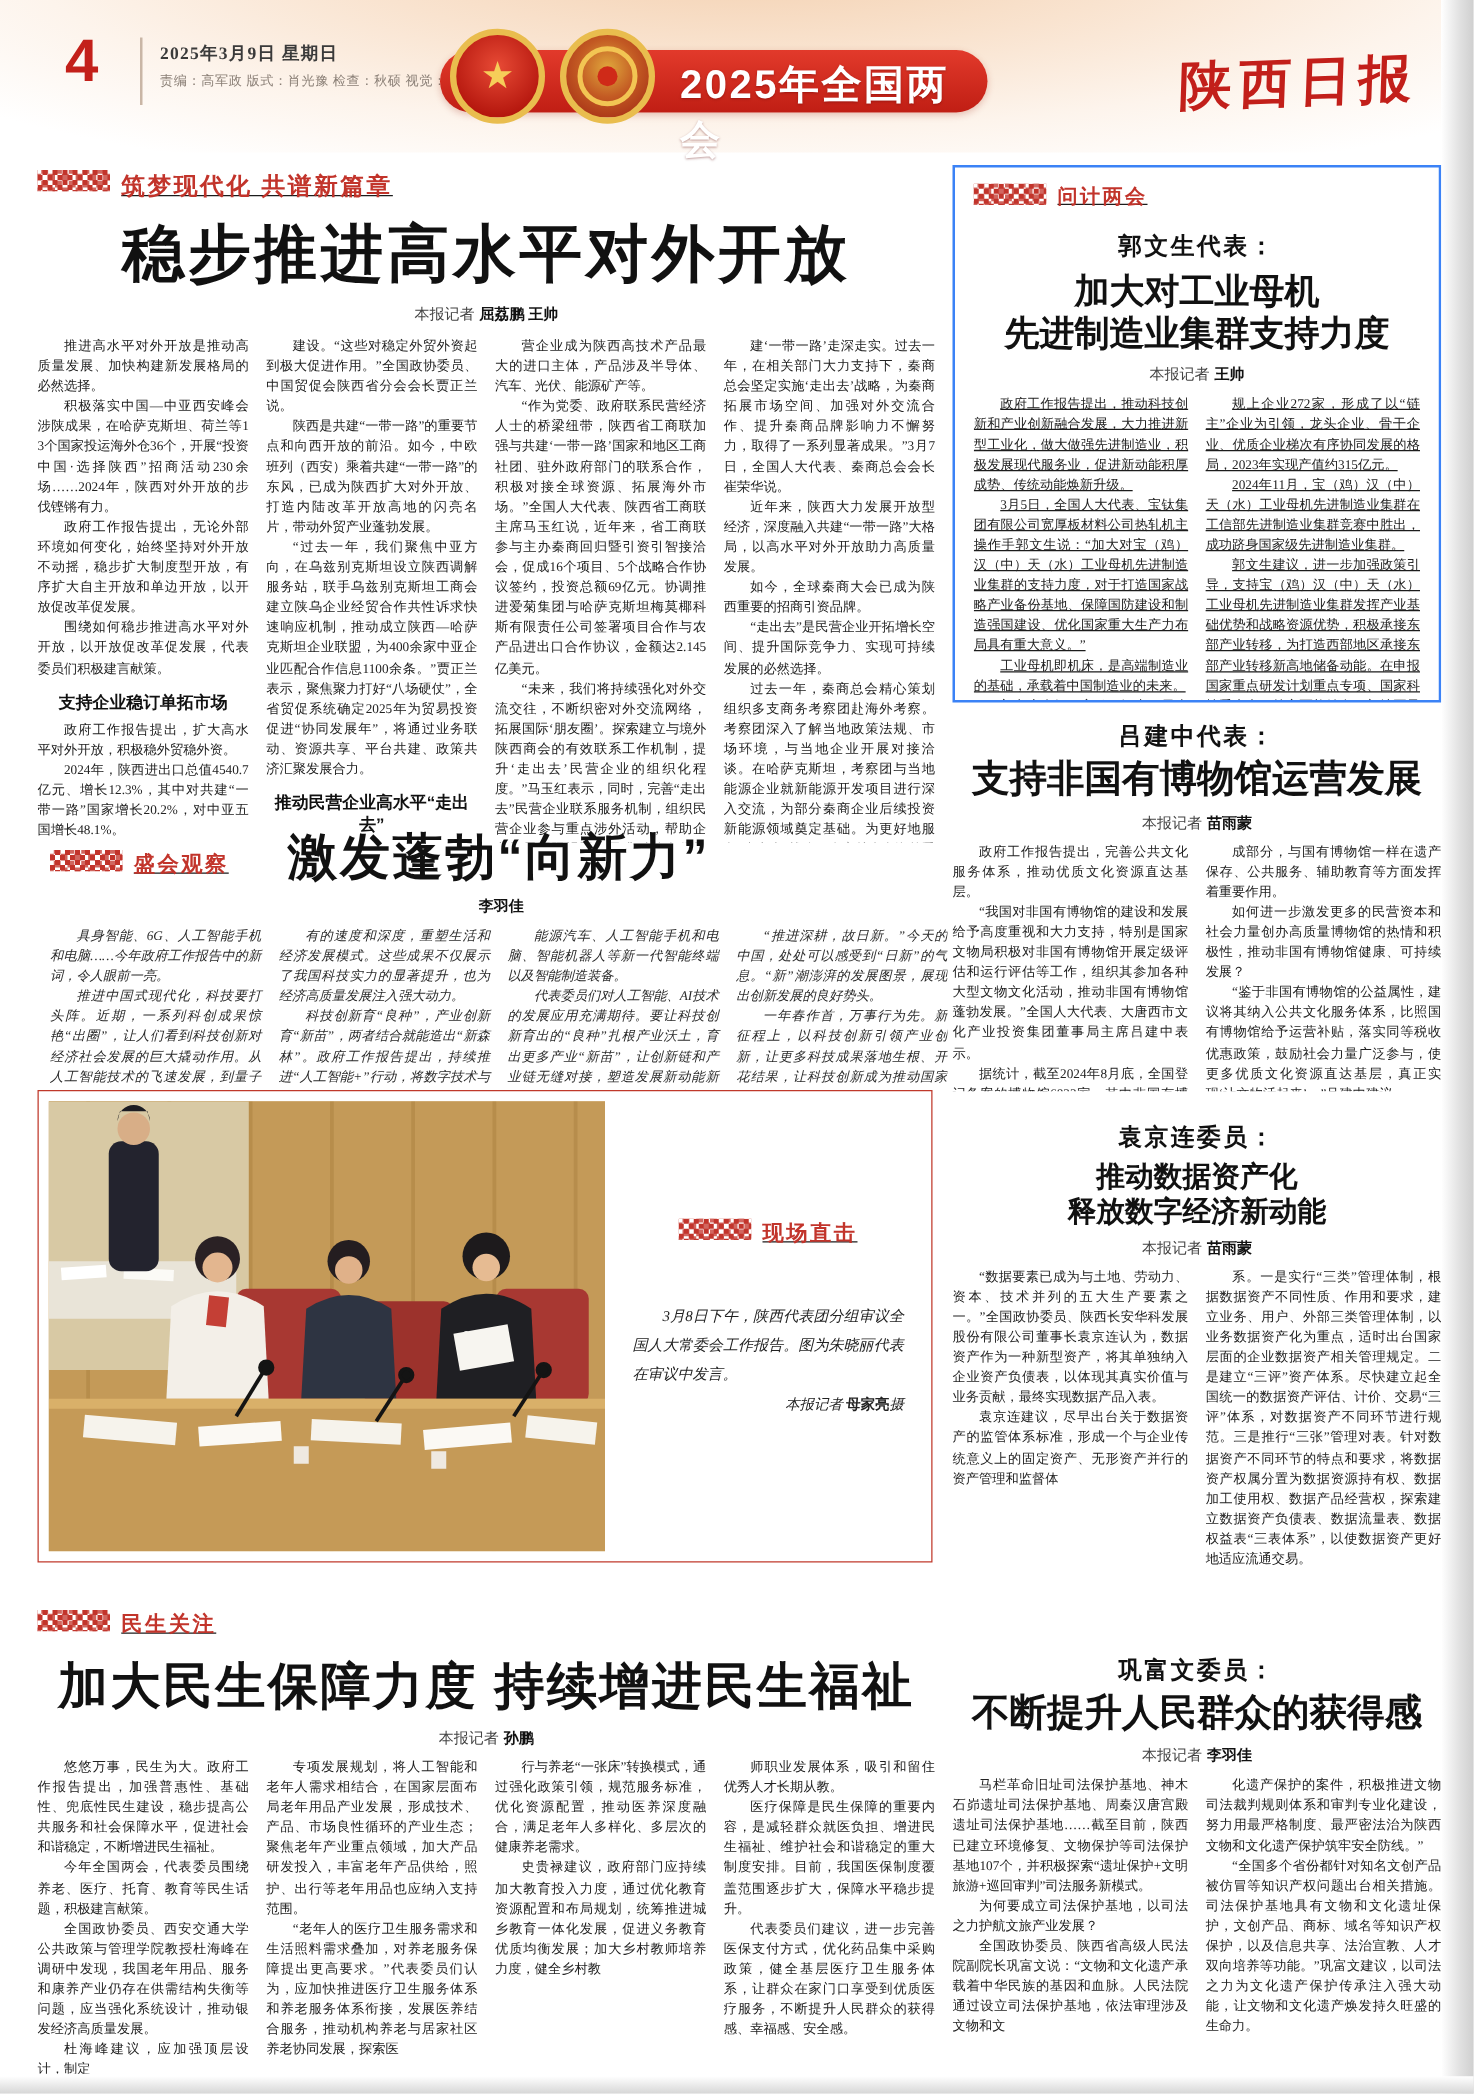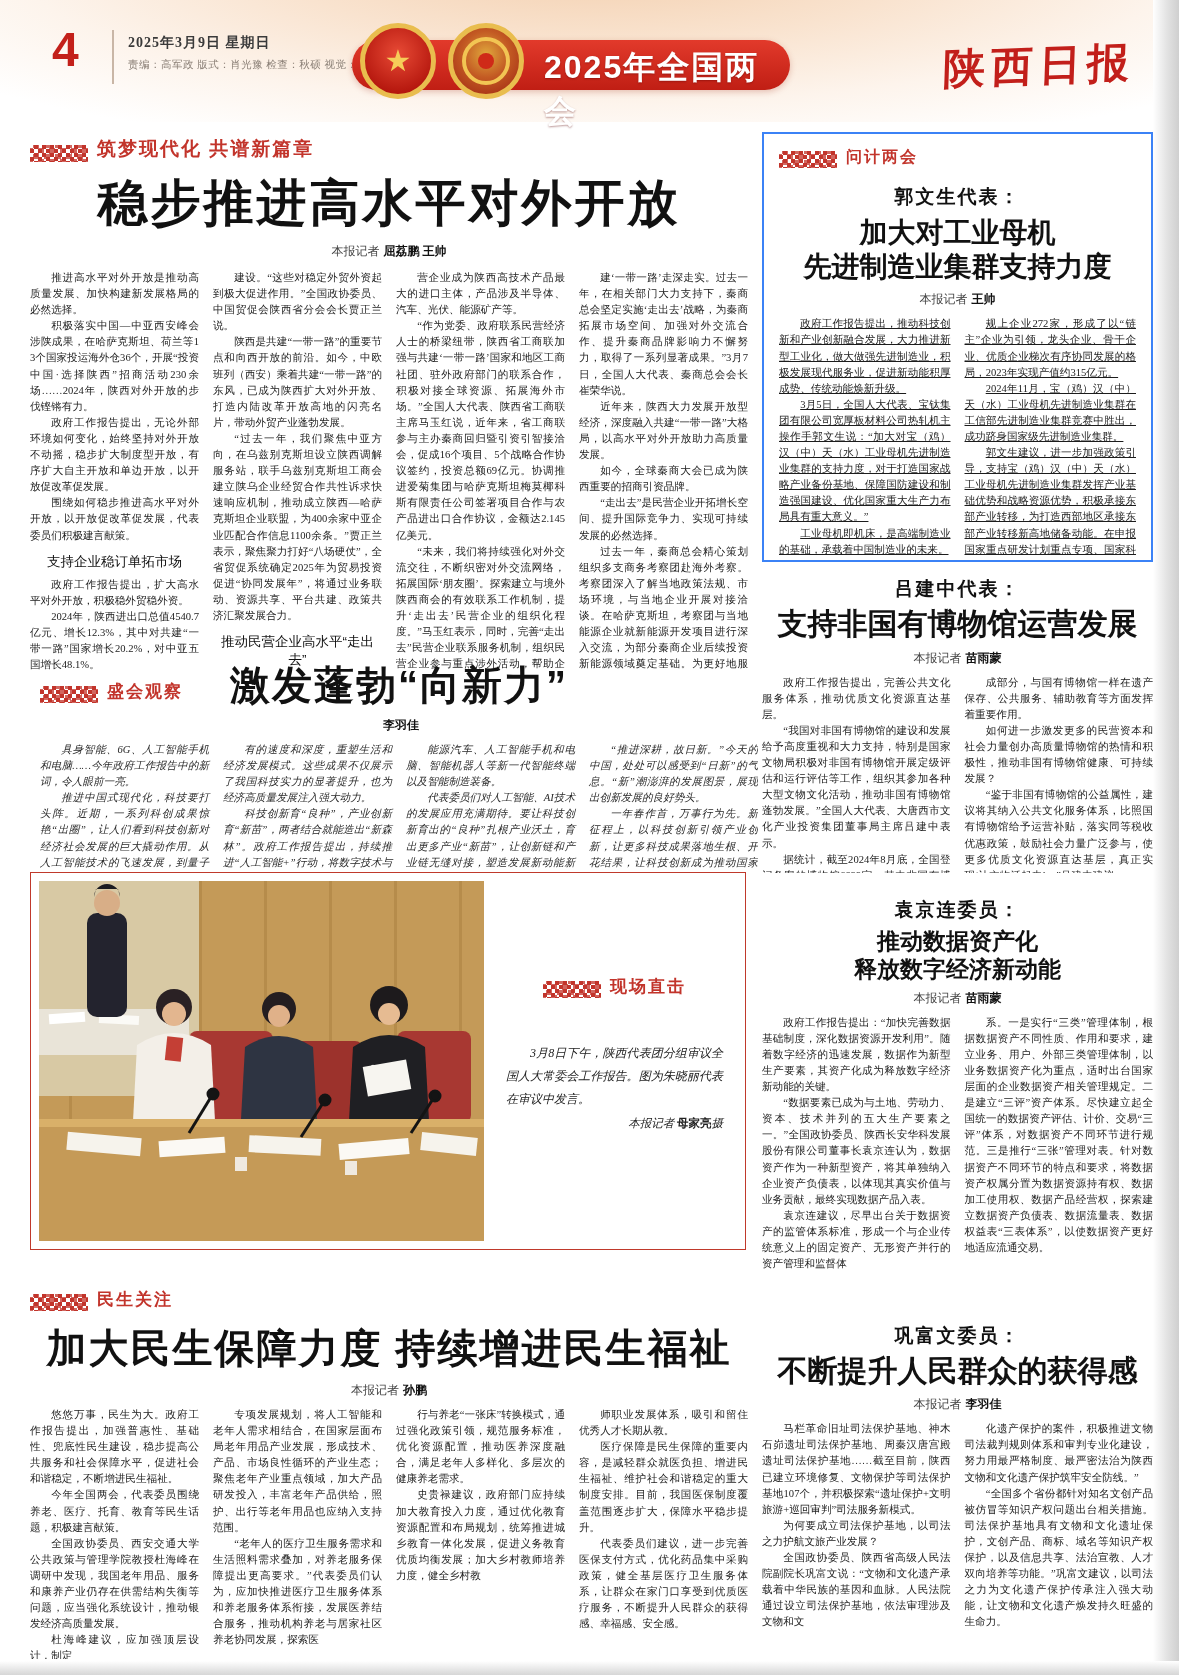--- a/index.html
+++ b/index.html
@@ -29,34 +29,34 @@
   .emblem.nat{left:8px;background:radial-gradient(circle at 50% 38%,#e74a35 0%,#b5170e 75%);}
   .emblem.cppcc{left:96px;background:radial-gradient(circle at 50% 40%,#e0a83c 0%,#c35a23 45%,#9d2212 100%);}
   .emblem .star{color:#f6cd59;font-size:30px;line-height:1;}
   .emblem .ring{width:40px;height:40px;border:4px solid #f2c553;border-radius:50%;
     display:flex;align-items:center;justify-content:center;}
   .emblem .dot{width:16px;height:16px;background:#cf2a18;border-radius:50%;}
   .masthead{position:absolute;right:44px;top:38px;font-size:42px;color:#c21f1a;font-weight:700;
     letter-spacing:6px;transform:rotate(-2deg) skewX(-4deg);font-family:"Liberation Serif",serif;}
 
   
-  .kicker-row{display:flex;align-items:flex-end;}
+  .kicker-row{display:flex;align-items:flex-start;text-decoration:underline;}
   .checker{width:58px;height:17px;margin-right:9px;flex:0 0 auto;
     background:
       repeating-conic-gradient(#c2342b 0% 25%, transparent 0% 50%) 0 0/8px 8px,
       repeating-conic-gradient(rgba(194,52,43,.75) 0% 25%, transparent 0% 50%) 3px 3px/11px 11px;}
   .kicker-label{color:#c2342b;font-weight:900;font-family:"Liberation Sans",sans-serif;letter-spacing:2px;}
   .headline{font-family:"Liberation Sans",sans-serif;font-weight:900;color:#111;text-align:center;}
   .byline{text-align:center;font-size:12px;color:#444;}
   .byline b{color:#111;margin-left:4px;}
   .cols{display:flex;gap:14px;overflow:hidden;}
   .col{flex:1 1 0;min-width:0;}
   .col p{margin:0;font-size:10.6px;line-height:1.52;text-align:justify;text-indent:2em;
     word-break:break-all;color:#222;}
-  .col h4.subhead{margin:9px 0 6px;font-family:"Liberation Sans",sans-serif;font-weight:400;
+  .col h4.subhead{margin:9px 0 6px;font-family:"Liberation Sans",sans-serif;font-weight:700;
     font-size:13.5px;text-align:center;color:#111;}
   .kai .col p{font-style:italic;color:#2a2a2a;}
 
   
   #main-art{position:absolute;left:30px;top:136px;width:718px;}
   #main-art .kicker-label{font-size:19px;}
   #main-art .headline{font-size:50px;letter-spacing:3px;margin:8px 0 6px;}
   #main-art .cols{margin-top:10px;height:404px;}
 
   #guancha{position:absolute;left:40px;top:658px;width:718px;}
@@ -352,21 +352,20 @@
     <div class="r-name">袁京连委员：</div>
     <div class="r-title">
       <div>推动数据资产化</div>
       <div>释放数字经济新动能</div>
     </div>
     <div class="byline r-byline">
       <span>本报记者</span><b>苗雨蒙</b>
     </div>
     <div class="cols">
       <div class="col">
-          <p>政府工作报告提出：“加快完善数据基础制度，深化数据资源开发利用”。随着数字经济的迅速发展，数据作为新型生产要素，其资产化成为释放数字经济新动能的关键。</p>
           <p>“数据要素已成为与土地、劳动力、资本、技术并列的五大生产要素之一。”全国政协委员、陕西长安华科发展股份有限公司董事长袁京连认为，数据资产作为一种新型资产，将其单独纳入企业资产负债表，以体现其真实价值与业务贡献，最终实现数据产品入表。</p>
           <p>袁京连建议，尽早出台关于数据资产的监管体系标准，形成一个与企业传统意义上的固定资产、无形资产并行的资产管理和监督体</p>
         </div>
       <div class="col">
           <p>系。一是实行“三类”管理体制，根据数据资产不同性质、作用和要求，建立业务、用户、外部三类管理体制，以业务数据资产化为重点，适时出台国家层面的企业数据资产相关管理规定。二是建立“三评”资产体系。尽快建立起全国统一的数据资产评估、计价、交易“三评”体系，对数据资产不同环节进行规范。三是推行“三张”管理对表。针对数据资产不同环节的特点和要求，将数据资产权属分置为数据资源持有权、数据加工使用权、数据产品经营权，探索建立数据资产负债表、数据流量表、数据权益表“三表体系”，以使数据资产更好地适应流通交易。</p>
         </div>
     </div>
   </div>
 
   <div id="gong-art">

